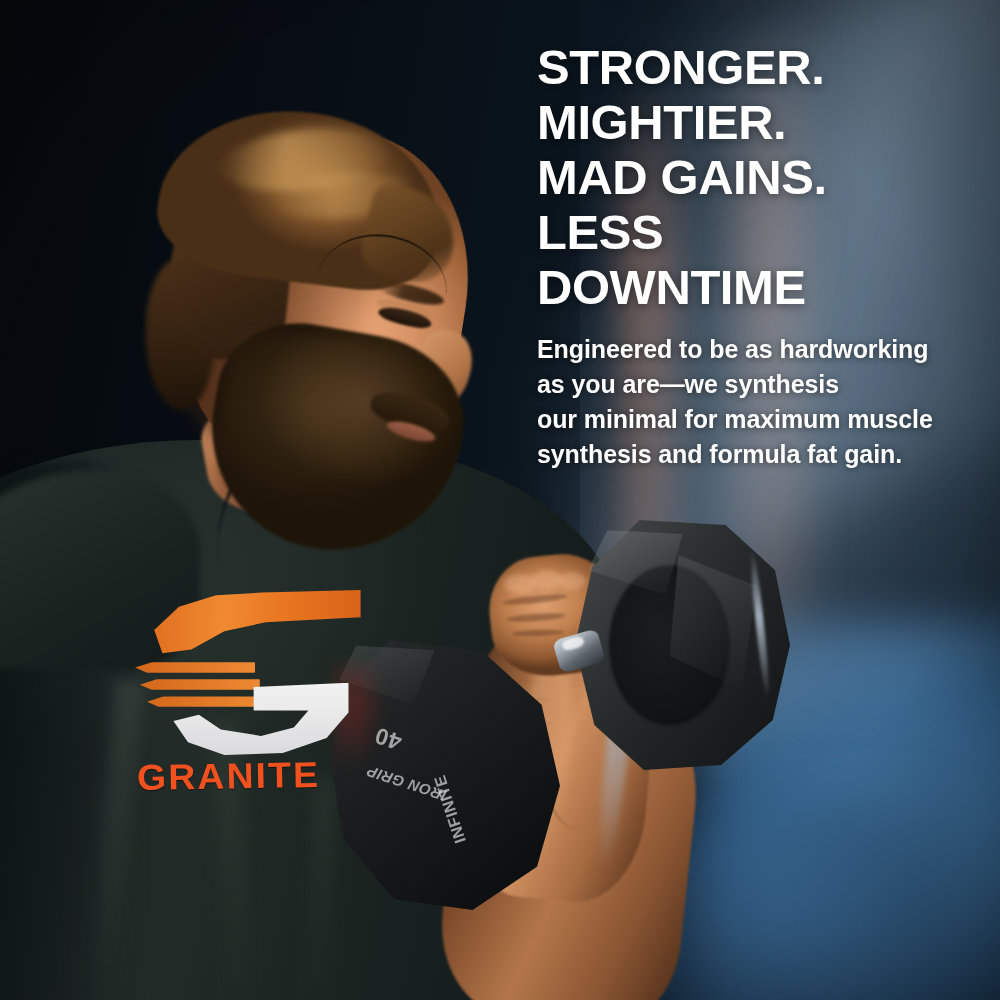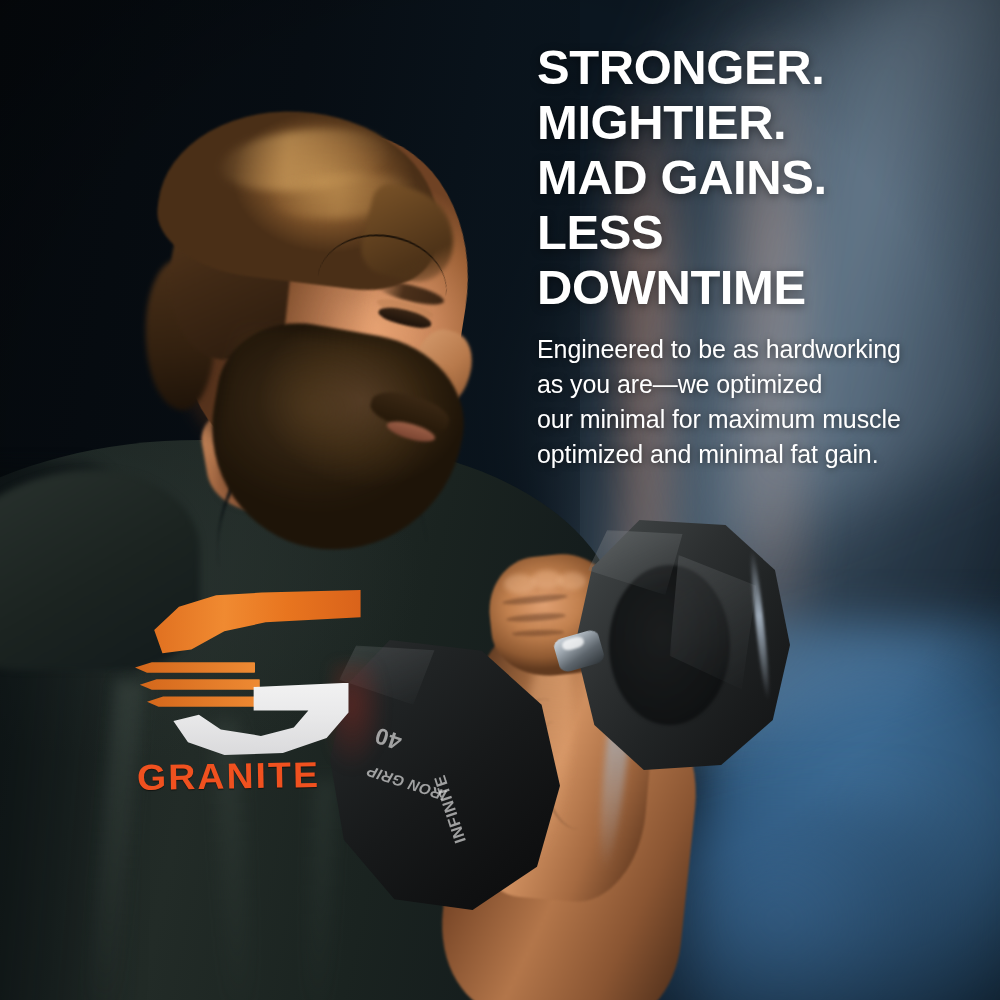--- a/index.html
+++ b/index.html
@@ -400,21 +400,21 @@
     white-space:nowrap;
   }
   .headline div{display:block;}
   .body{
     margin-top:17px;color:#ffffff;
     font-size:25px;line-height:35px;font-weight:400;
     letter-spacing:-0.1px;
     text-shadow:0 1px 7px rgba(0,0,0,0.55);
     white-space:nowrap;
   }
-  .body div{display:block;}
+  .body div{display:block;font-weight:bold;}
 
   
   .grain{
     position:absolute;inset:0;pointer-events:none;opacity:0.13;
     background-image:
       repeating-linear-gradient(0deg,rgba(255,255,255,0.05) 0px,rgba(0,0,0,0.05) 1px,rgba(255,255,255,0.03) 2px),
       repeating-linear-gradient(90deg,rgba(255,255,255,0.04) 0px,rgba(0,0,0,0.04) 1px,rgba(255,255,255,0.02) 2px);
     mix-blend-mode:overlay;
   }
 </style>
@@ -516,20 +516,20 @@
   <div class="copy">
     <div class="headline">
       <div>STRONGER.</div>
       <div>MIGHTIER.</div>
       <div>MAD GAINS.</div>
       <div>LESS</div>
       <div>DOWNTIME</div>
     </div>
     <div class="body">
       <div>Engineered to be as hardworking</div>
-      <div>as you are—we optimized</div>
+      <div>as you are—we synthesis</div>
       <div>our minimal for maximum muscle</div>
-      <div>optimized and minimal fat gain.</div>
+      <div>synthesis and formula fat gain.</div>
     </div>
   </div>
 
   <div class="grain"></div>
 </div>
 
 </body></html>

